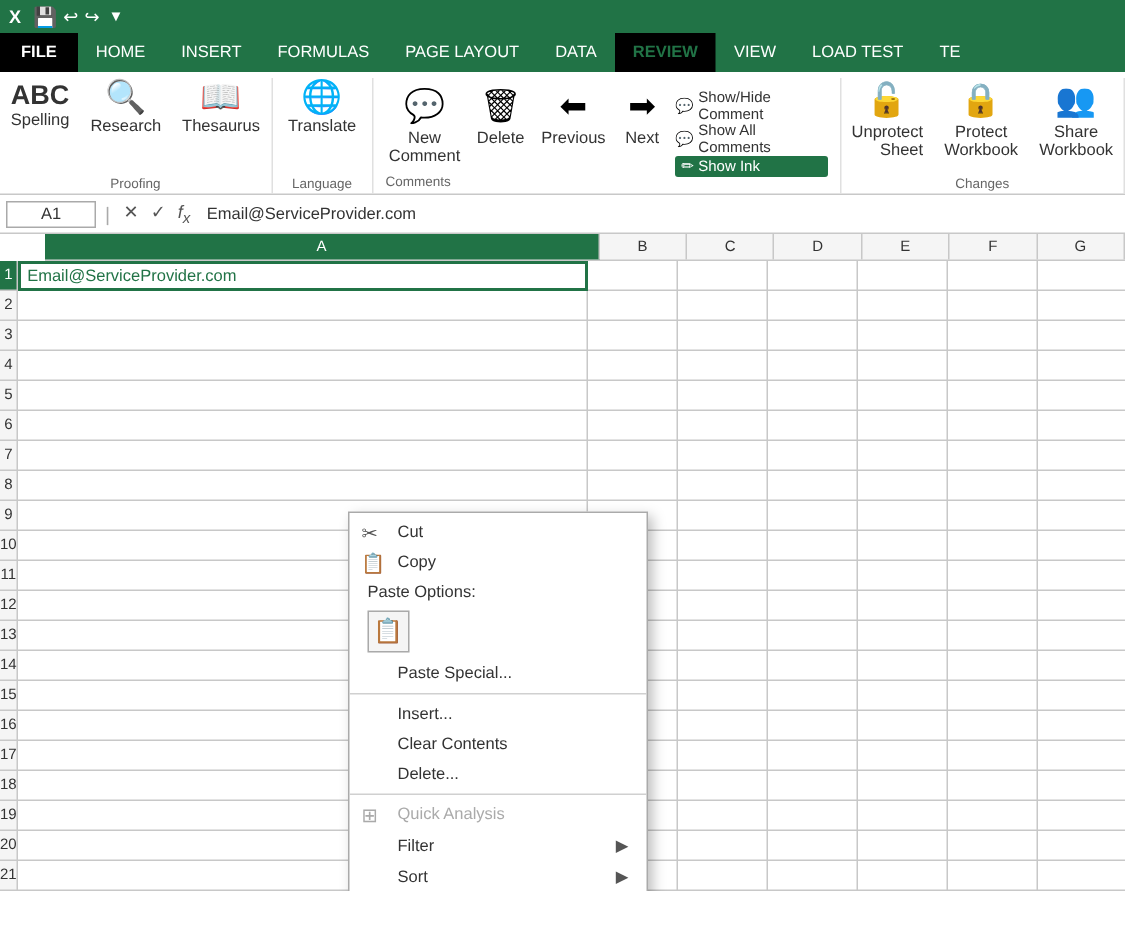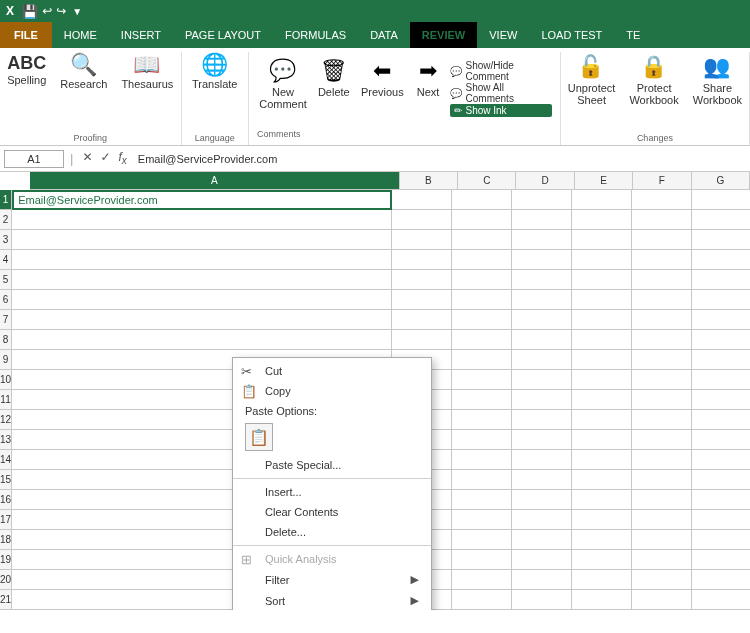--- a/index.html
+++ b/index.html
@@ -30,31 +30,31 @@
       height: 100%;
       display: flex;
       align-items: center;
     }
     .ribbon-tab.active {
       background: #000000;
       color: #217346;
       font-weight: bold;
     }
     .ribbon-tab.file {
-      background: #a16207;
+      background: #000000;
       font-weight: bold;
       padding: 4px 14px;
     }
 
     
     .ribbon {
       background: #fff;
       border-bottom: 1px solid #c8c8c8;
       display: flex;
-      height: 98px;
+      height: 82px;
       padding: 4px 0 0 0;
     }
     .ribbon-group {
       display: flex;
       flex-direction: column;
       align-items: center;
       padding: 0 8px;
       border-right: 1px solid #e0e0e0;
       min-width: 60px;
     }
@@ -282,22 +282,22 @@
   <span style="color:#fff;font-size:13px;cursor:pointer;">💾</span>
   <span style="color:#fff;font-size:12px;cursor:pointer;">↩</span>
   <span style="color:#fff;font-size:12px;cursor:pointer;">↪</span>
   <span style="color:#fff;font-size:10px;cursor:pointer;margin-left:2px;">▼</span>
 </div>
 
 <div class="ribbon-tabs">
   <div class="ribbon-tab file">FILE</div>
   <div class="ribbon-tab">HOME</div>
   <div class="ribbon-tab">INSERT</div>
+  <div class="ribbon-tab">FORMULAS</div>
   <div class="ribbon-tab">PAGE LAYOUT</div>
-  <div class="ribbon-tab">FORMULAS</div>
   <div class="ribbon-tab">DATA</div>
   <div class="ribbon-tab active">REVIEW</div>
   <div class="ribbon-tab">VIEW</div>
   <div class="ribbon-tab">LOAD TEST</div>
   <div class="ribbon-tab">TE</div>
 </div>
 
 <div class="ribbon">
 
   <div class="ribbon-group">
@@ -367,21 +367,21 @@
         </div>
       </div>
     </div>
     <div class="ribbon-group-label">Comments</div>
   </div>
 
   <div class="ribbon-group">
     <div class="ribbon-group-items">
       <div class="ribbon-btn">
         <div style="font-size:22px;">🔓</div>
-        <div class="label" style="white-space:pre-line;text-align:center;">Unprotect
+        <div class="label" style="white-space:pre-line;text-align:right;">Unprotect
 Sheet</div>
       </div>
       <div class="ribbon-btn">
         <div style="font-size:22px;">🔒</div>
         <div class="label" style="white-space:pre-line;text-align:center;">Protect
 Workbook</div>
       </div>
       <div class="ribbon-btn">
         <div style="font-size:22px;">👥</div>
         <div class="label" style="white-space:pre-line;text-align:center;">Share

